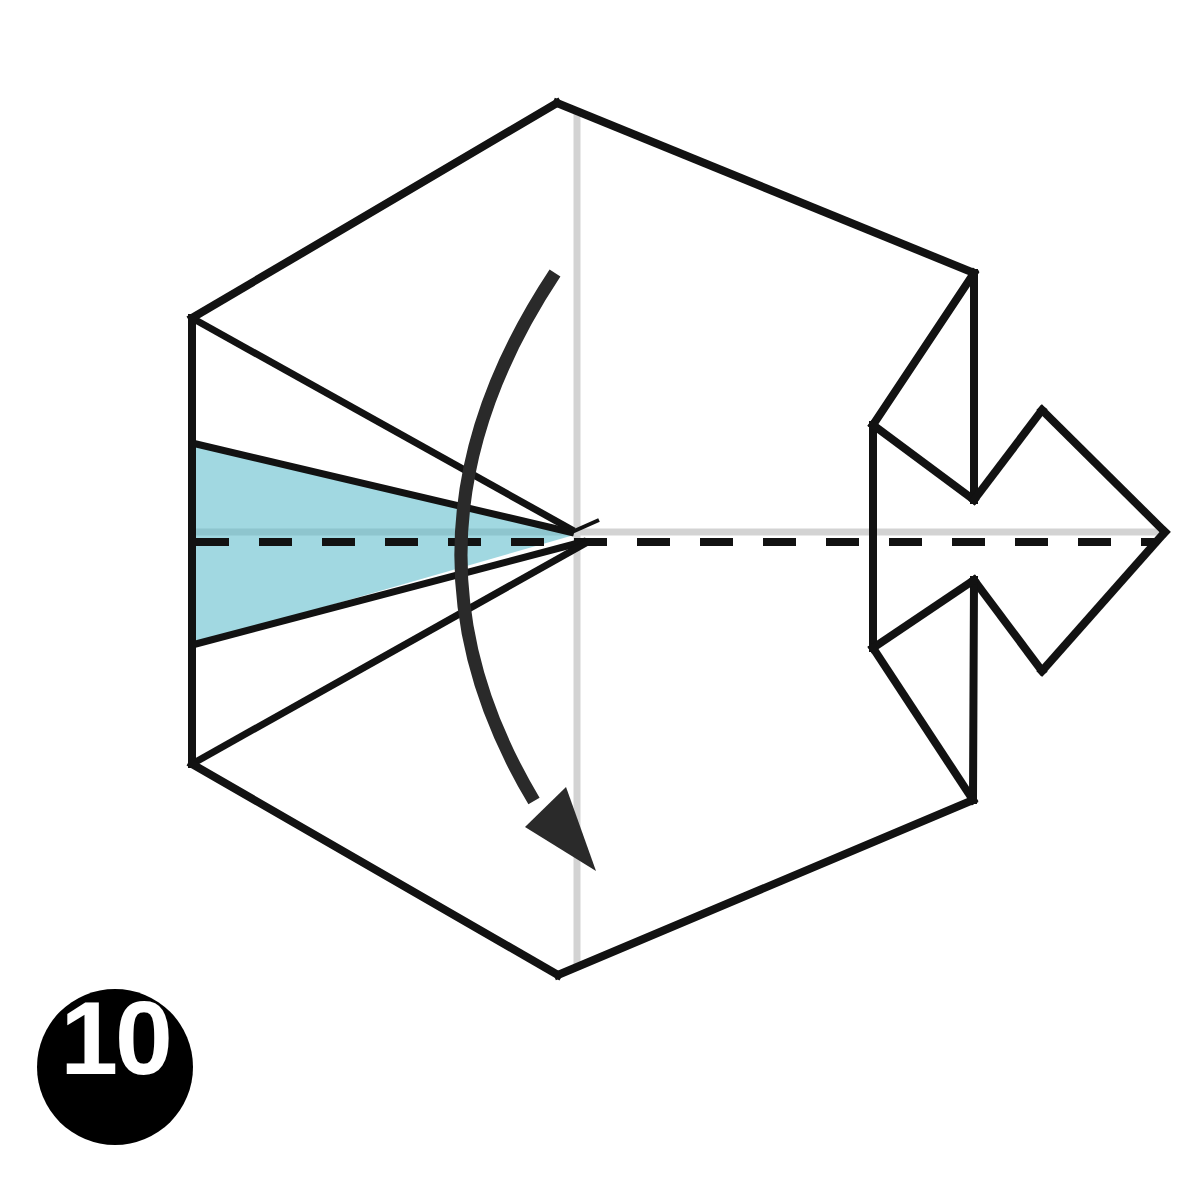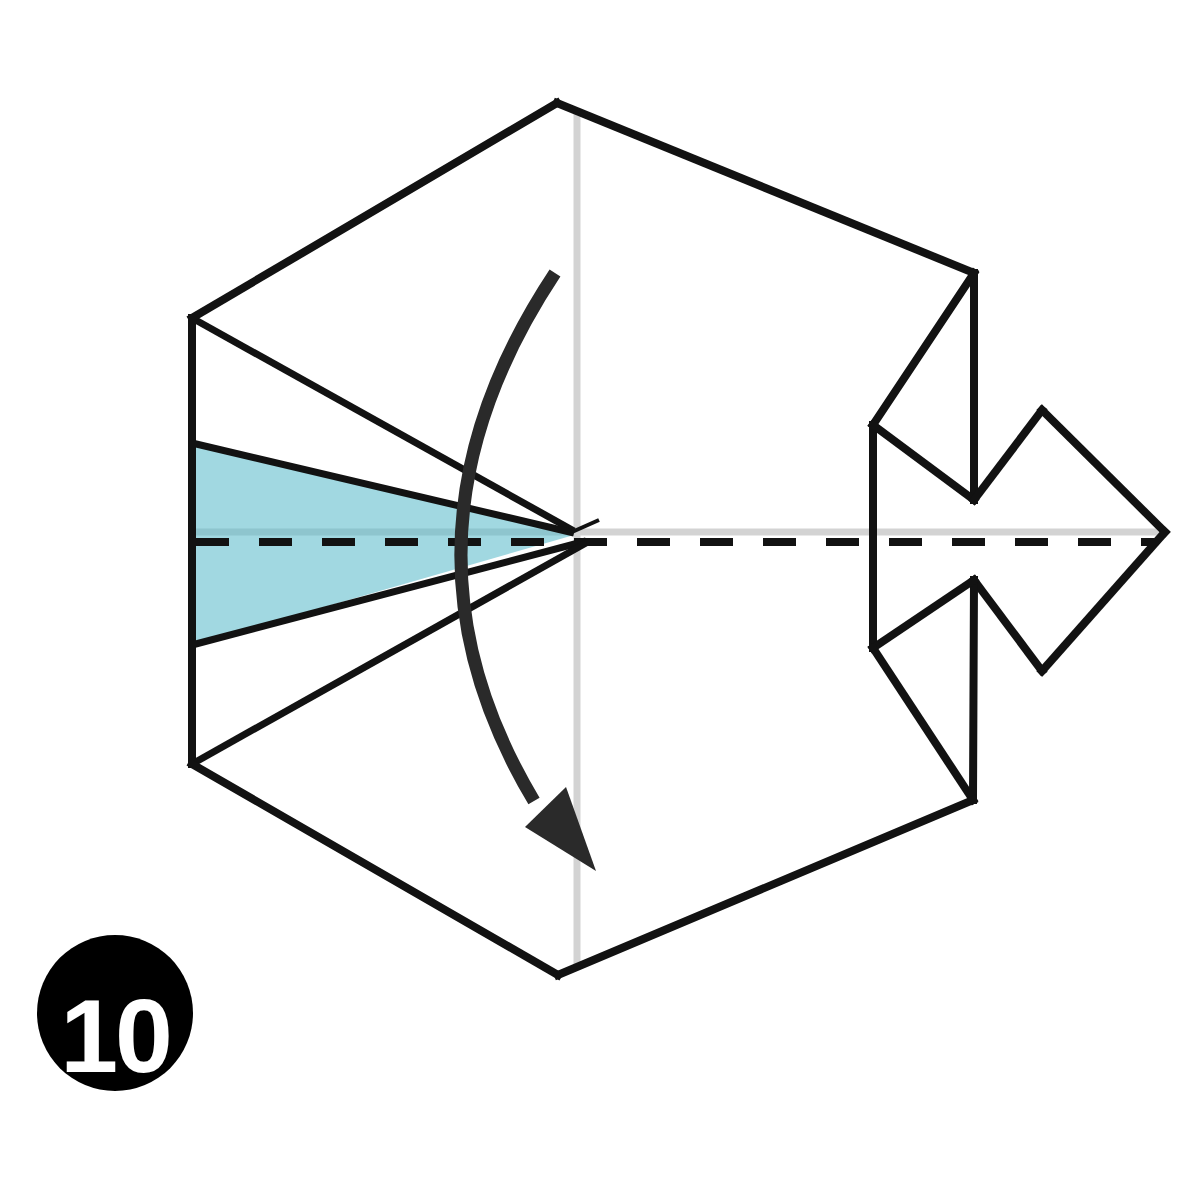--- a/index.html
+++ b/index.html
@@ -6,24 +6,24 @@
   .stage{
     position:relative;
     width:1200px;height:1200px;
     background:#ffffff;
     overflow:hidden;
     font-family:"Liberation Sans", sans-serif;
   }
   .stage svg{position:absolute;left:0;top:0;}
   .badge{
     position:absolute;
-    left:37px;top:935px;
+    left:37px;top:989px;
     width:156px;height:156px;
     border-radius:50%;
-    display:flex;align-items:flex-end;justify-content:center;
+    display:flex;align-items:flex-start;justify-content:center;
   }
   .badge span{
     font-weight:700;
     font-size:104px;
     letter-spacing:-3px;
     line-height:1;
     transform:translateY(-3px);
     user-select:none;
   }
 </style>

